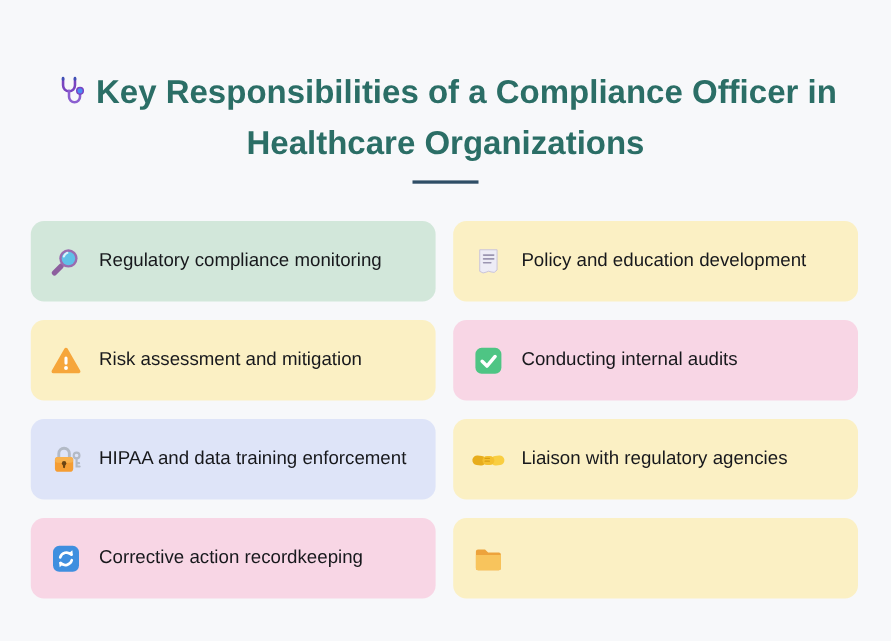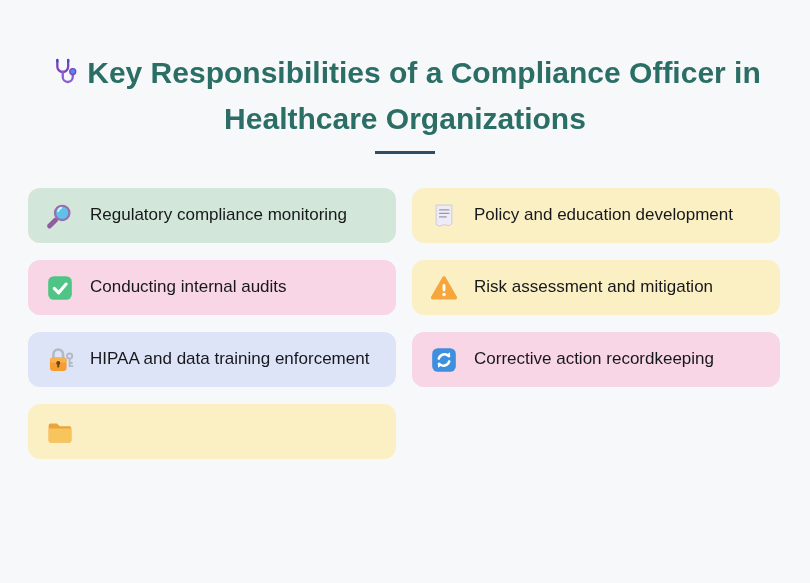--- a/index.html
+++ b/index.html
@@ -14,40 +14,40 @@
   }
   *{box-sizing:border-box;margin:0;padding:0}
   html,body{width:810px;height:583px;overflow:hidden}
   body{
     background:var(--page-bg);
     font-family:"Liberation Sans", sans-serif;
     color:var(--text-color);
   }
   .title-wrap{padding-top:52px;text-align:center}
   h1{
-    width:720px;margin:0 auto;
+    width:720px;margin:12px auto;
     font-size:30px;line-height:42px;font-weight:bold;
     color:var(--title-color);
   }
   .title-icon{display:inline-block;vertical-align:-4px;margin-right:8px}
   .title-underline{
     width:60px;height:3px;background:var(--underline-color);
     margin:11px auto 0;
   }
   .grid{
     margin-top:34px;
     padding-left:28px;
     display:grid;
     grid-template-columns:368px 368px;
     column-gap:16px;
     row-gap:17px;
     justify-content:start;
   }
   .card{
-    height:55px;border-radius:12px;
+    height:73px;border-radius:12px;
     display:flex;align-items:center;
     padding-left:17px;gap:15px;
   }
   .card[data-color="green"]{background:var(--card-green)}
   .card[data-color="yellow"]{background:var(--card-yellow)}
   .card[data-color="lavender"]{background:var(--card-lavender)}
   .card[data-color="pink"]{background:var(--card-pink)}
   .card .icn{width:30px;height:30px;display:flex;align-items:center;justify-content:center;flex:0 0 30px}
   .card .label{font-size:17px;line-height:1.1;color:var(--text-color)}
 </style>
@@ -87,57 +87,71 @@
         <line x1="11" y1="9" x2="21.5" y2="9"></line>
         <line x1="11" y1="13" x2="21.5" y2="13"></line>
         <line x1="11" y1="17" x2="18.5" y2="17"></line>
       </g>
     </svg>
       </span>
     <span class="label">Policy and education development</span>
   </div>
 
 
-  <div class="card" data-color="pink">
-    <span class="icn">
-        <svg viewBox="0 0 32 32" width="28" height="28">
-      <rect x="2.5" y="2.5" width="27" height="27" rx="6.5" fill="#4ec584"></rect>
-      <path d="M9.5 16.5 l5 5 l8.5 -10" stroke="#ffffff" stroke-width="3.6" fill="none" stroke-linecap="round" stroke-linejoin="round"></path>
-    </svg>
-      </span>
-    <span class="label">Conducting internal audits</span>
-  </div>
-
   <div class="card" data-color="yellow">
     <span class="icn">
         <svg viewBox="0 0 32 32" width="28" height="28">
       <path d="M16 4.5 L29 27 H3 Z" fill="#f6a63b" stroke="#f6a63b" stroke-width="4" stroke-linejoin="round"></path>
       <rect x="14.4" y="11.5" width="3.2" height="8.5" rx="1.6" fill="#ffffff"></rect>
       <circle cx="16" cy="23.5" r="2" fill="#ffffff"></circle>
     </svg>
       </span>
     <span class="label">Risk assessment and mitigation</span>
+  </div>
+
+  <div class="card" data-color="pink">
+    <span class="icn">
+        <svg viewBox="0 0 32 32" width="28" height="28">
+      <rect x="2.5" y="2.5" width="27" height="27" rx="6.5" fill="#4ec584"></rect>
+      <path d="M9.5 16.5 l5 5 l8.5 -10" stroke="#ffffff" stroke-width="3.6" fill="none" stroke-linecap="round" stroke-linejoin="round"></path>
+    </svg>
+      </span>
+    <span class="label">Conducting internal audits</span>
   </div>
 
 
   <div class="card" data-color="lavender">
     <span class="icn">
         <svg viewBox="0 0 32 32" width="28" height="28">
       <path d="M8.5 14 V9.5 a5.5 5.5 0 0 1 11 0 V14" fill="none" stroke="#b3bac6" stroke-width="3"></path>
       <circle cx="27" cy="11.5" r="3" fill="none" stroke="#b3bac6" stroke-width="2.2"></circle>
       <path d="M27 14.5 V23 h3.2 M27 19.5 h2.6" stroke="#b3bac6" stroke-width="2.2" fill="none" stroke-linecap="round"></path>
       <rect x="4.5" y="13" width="19" height="15.5" rx="3.5" fill="#f59d33"></rect>
       <rect x="4.5" y="13" width="19" height="6" rx="3" fill="#f8b14e"></rect>
       <circle cx="14" cy="19.5" r="2.3" fill="#6b4413"></circle>
       <rect x="12.9" y="20.5" width="2.2" height="4.2" rx="1.1" fill="#6b4413"></rect>
     </svg>
       </span>
     <span class="label">HIPAA and data training enforcement</span>
   </div>
 
+  <div class="card" data-color="yellow">
+    <span class="icn">
+        <svg viewBox="0 0 36 26" width="30" height="22">
+      <rect x="0.5" y="8.5" width="15" height="10.5" rx="5.2" fill="#e7ad1d" transform="rotate(7 8 13.7)"></rect>
+      <rect x="20.5" y="8.5" width="15" height="10.5" rx="5.2" fill="#f9ce41" transform="rotate(-7 28 13.7)"></rect>
+      <rect x="11.5" y="8.8" width="13" height="10" rx="5" fill="#f4c02f"></rect>
+      <g stroke="#d89e14" stroke-width="1.5" stroke-linecap="round">
+        <line x1="14.5" y1="11.5" x2="19" y2="11.5"></line>
+        <line x1="14.5" y1="14.5" x2="19" y2="14.5"></line>
+      </g>
+    </svg>
+      </span>
+    <span class="label">Liaison with regulatory agencies</span>
+  </div>
 
   <div class="card" data-color="pink">
     <span class="icn">
         <svg viewBox="0 0 32 32" width="28" height="28">
       <rect x="2.5" y="2.5" width="27" height="27" rx="6.5" fill="#3f8fdf"></rect>
       <path d="M10 14.5 a6.8 6.8 0 0 1 11.5 -2.8" stroke="#ffffff" stroke-width="2.8" fill="none" stroke-linecap="round"></path>
       <path d="M22.6 7.2 l0.6 5.4 -5.2 -1.6 z" fill="#ffffff"></path>
       <path d="M22 17.5 a6.8 6.8 0 0 1 -11.5 2.8" stroke="#ffffff" stroke-width="2.8" fill="none" stroke-linecap="round"></path>
       <path d="M9.4 24.8 l-0.6 -5.4 5.2 1.6 z" fill="#ffffff"></path>
     </svg>

